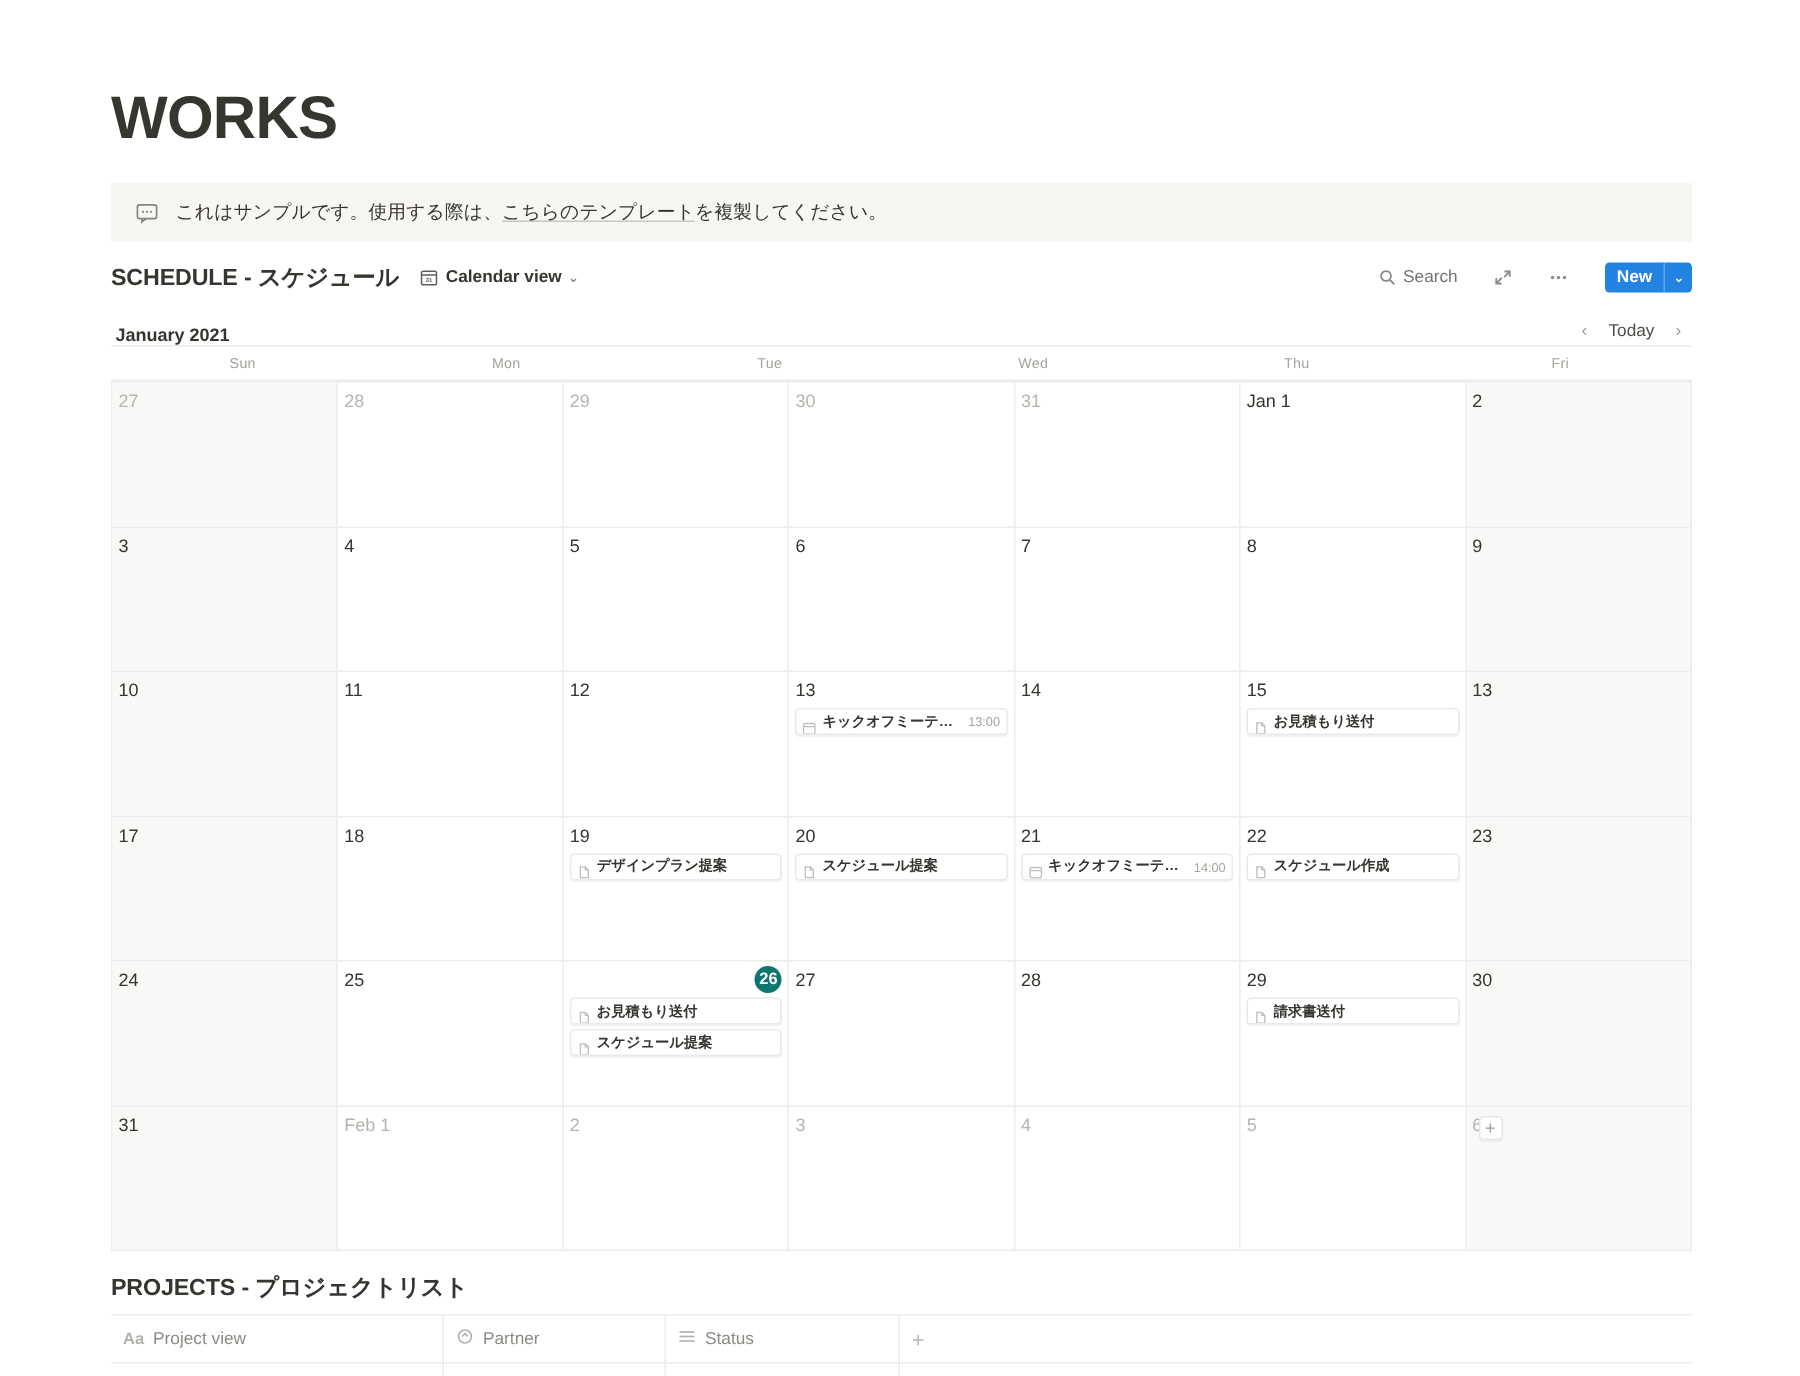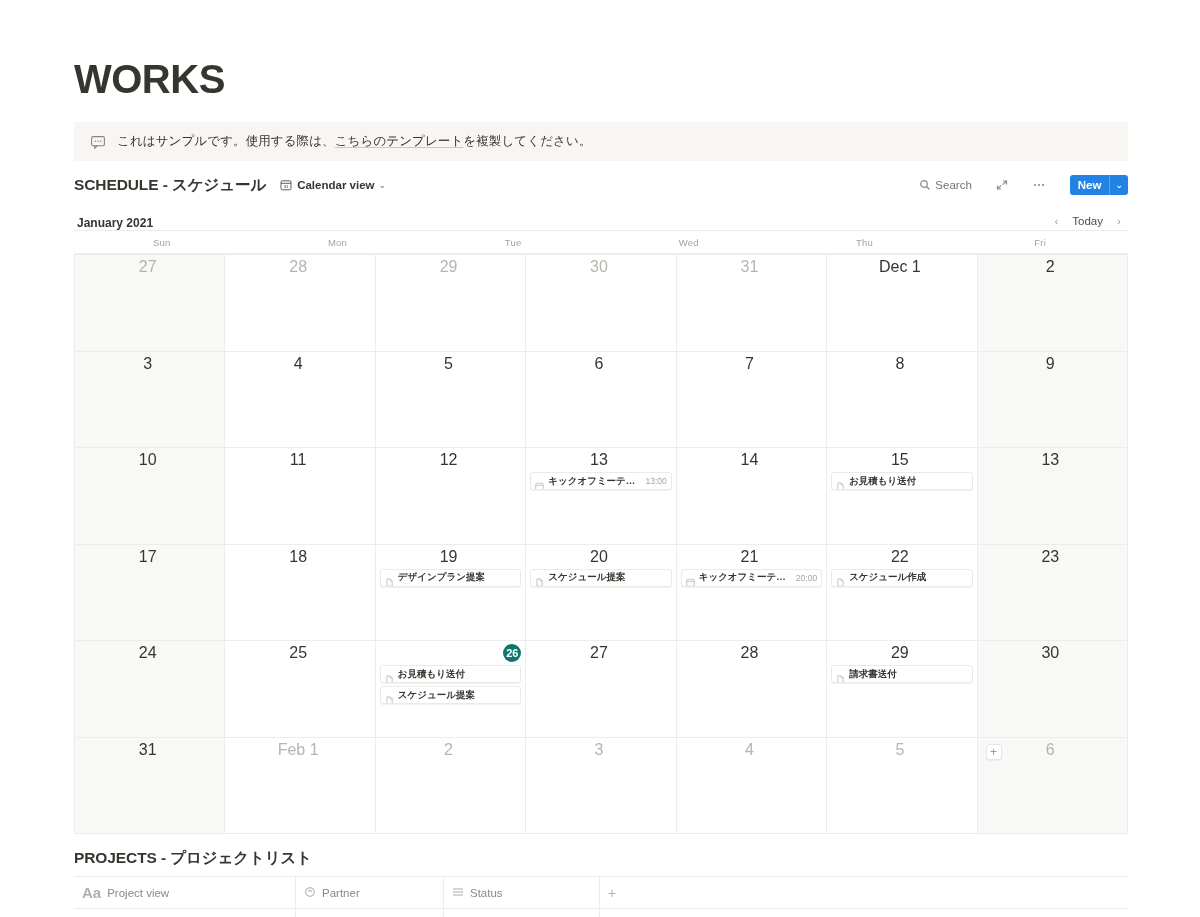--- a/index.html
+++ b/index.html
@@ -177,22 +177,22 @@
     border-bottom: 1px solid #ececeb;
   }
   .day {
     border-right: 1px solid #ececeb;
     position: relative;
     padding: 5px 4px 0 4px;
     overflow: hidden;
   }
   .day.weekend { background: #f8f8f6; }
   .daynum {
-    text-align: center;
-    font-size: 16px;
+    text-align: left;
+    font-size: 12px;
     color: #37352f;
     line-height: 14px;
     padding-right: 4px;
     height: 16px;
   }
   .day.muted .daynum { color: #b6b4ae; }
   .daynum.today-badge {
     display: inline-block;
     float: right;
     background: #0f766e;
@@ -274,21 +274,21 @@
   .th {
     display: flex; align-items: center;
     border-right: 1px solid #ececeb;
     padding: 0 8px;
     font-size: 11.5px;
     color: #8b8a85;
     cursor: pointer;
   }
   .th:last-child { border-right: none; }
   .th svg, .th .glyph { margin-right: 6px; flex: 0 0 auto; opacity: .85; }
-  .th .glyph { font-size: 15px; color: #a5a39c; font-weight: 600; }
+  .th .glyph { font-size: 11px; color: #a5a39c; font-weight: 600; }
   .th-add { color: #b6b4ae; font-size: 14px; }
 
   .tbl-row {
     display: grid;
     grid-template-columns: 222px 148px 156px 1fr;
     height: 33px;
   }
   .td {
     display: flex; align-items: center;
     border-right: 1px solid #ececeb;
@@ -411,21 +411,21 @@
           </div>
           <div class="day muted">
             <div class="daynum">30</div>
             <div class="events"></div>
           </div>
           <div class="day muted">
             <div class="daynum">31</div>
             <div class="events"></div>
           </div>
           <div class="day">
-            <div class="daynum">Dec 1</div>
+            <div class="daynum">Jan 1</div>
             <div class="events"></div>
           </div>
           <div class="day weekend">
             <div class="daynum">2</div>
             <div class="events"></div>
           </div>
         </div>
         <div class="week">
           <div class="day weekend">
             <div class="daynum">3</div>
@@ -538,21 +538,21 @@
           </div>
           <div class="day">
             <div class="daynum">21</div>
             <div class="events">
               <div class="chip">
                 <span class="chip-icon"><svg viewBox="0 0 9 9" width="9" height="9" fill="none" stroke="#8b8a85" stroke-width="0.9">
                     <rect x="0.7" y="1.3" width="7.6" height="6.9" rx="1"></rect>
                     <line x1="0.7" y1="3.4" x2="8.3" y2="3.4"></line>
                   </svg></span>
                 <span class="chip-title">キックオフミーティング</span>
-                <span class="chip-time">20:00</span>
+                <span class="chip-time">14:00</span>
               </div>
             </div>
           </div>
           <div class="day">
             <div class="daynum">22</div>
             <div class="events">
               <div class="chip">
                 <span class="chip-icon"><svg viewBox="0 0 9 9" width="9" height="9" fill="none" stroke="#8b8a85" stroke-width="0.9">
                     <path d="M1.9 0.9 h3.3 l2.0 2.0 v5.2 h-5.3 z"></path>
                     <path d="M5.2 0.9 v2.0 h2.0"></path>

